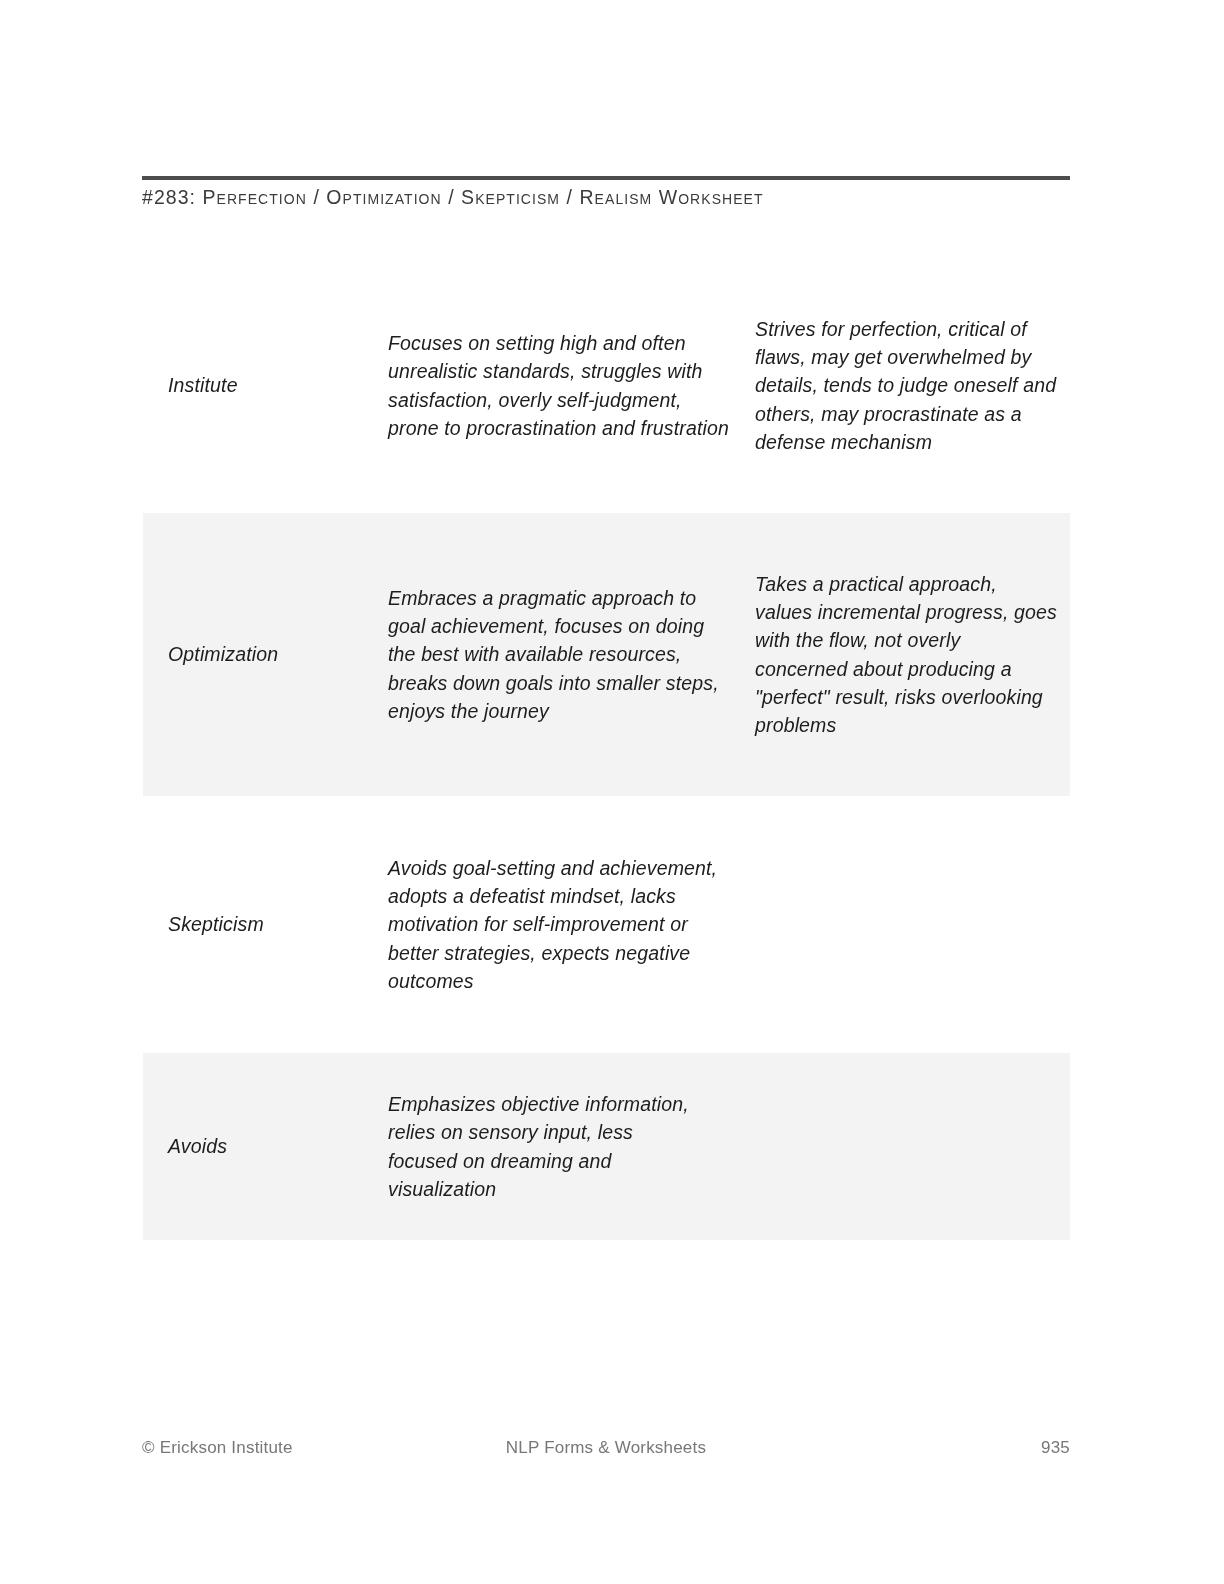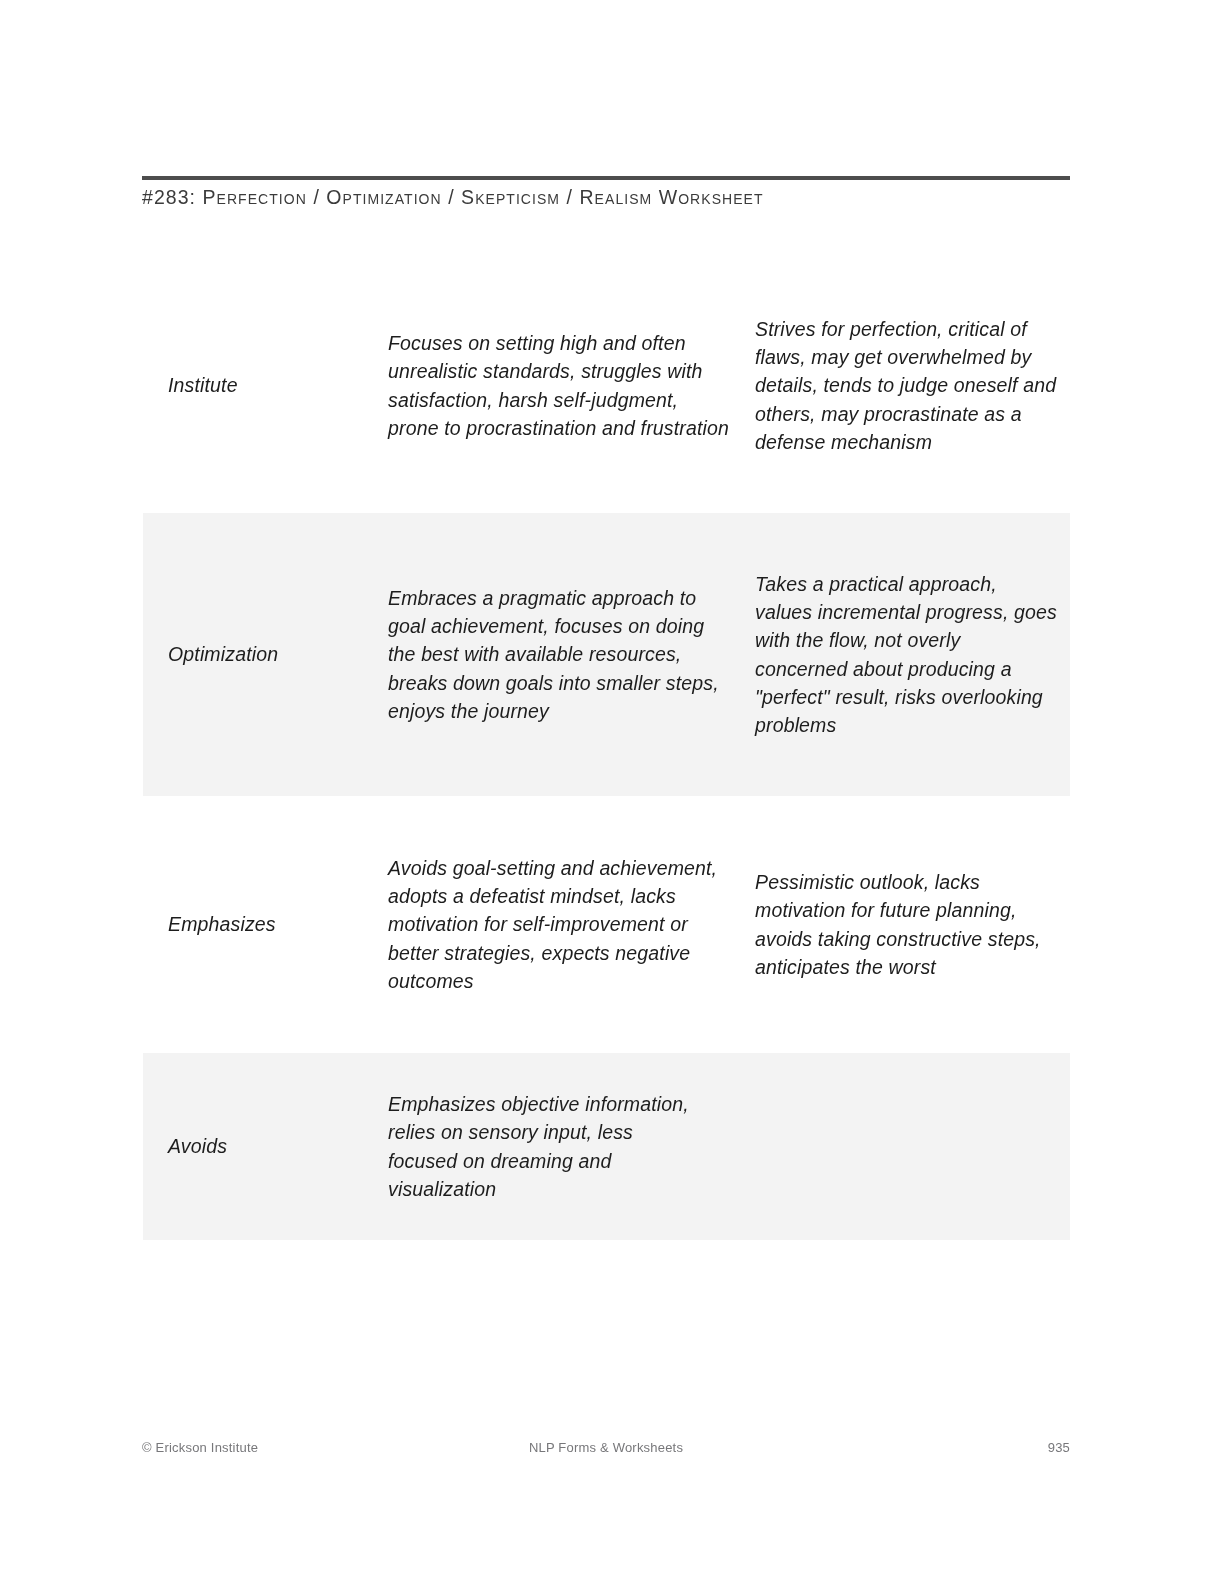--- a/index.html
+++ b/index.html
@@ -89,21 +89,21 @@
   .row-3 { height: 257px; }
   .row-4 { height: 187px; }
 
   
   .footer {
     position: absolute;
     left: 142px;
     top: 1435px;
     width: 928px;
     height: 26px;
-    font-size: 13px;
+    font-size: 17px;
     line-height: 26px;
     color: #77777a;
     letter-spacing: 0.2px;
   }
   .footer-left {
     position: absolute;
     left: 0;
     top: 0;
     white-space: nowrap;
   }
@@ -128,34 +128,33 @@
 
 <div class="page">
 
   <div class="header-rule"></div>
   <div class="header-title">#283: Perfection / Optimization / Skepticism / Realism Worksheet</div>
 
   <div class="table">
 
     <div class="row row-1">
       <div class="cell cell-label">Institute</div>
-      <div class="cell cell-desc">Focuses on setting high and often unrealistic standards, struggles with satisfaction, harsh self-judgment, prone to procrastination and frustration</div>
+      <div class="cell cell-desc">Focuses on setting high and often unrealistic standards, struggles with satisfaction, overly self-judgment, prone to procrastination and frustration</div>
       <div class="cell cell-traits">Strives for perfection, critical of flaws, may get overwhelmed by details, tends to judge oneself and others, may procrastinate as a defense mechanism</div>
     </div>
 
     <div class="row row-2 shaded">
       <div class="cell cell-label">Optimization</div>
       <div class="cell cell-desc">Embraces a pragmatic approach to goal achievement, focuses on doing the best with available resources, breaks down goals into smaller steps, enjoys the journey</div>
       <div class="cell cell-traits">Takes a practical approach, values incremental progress, goes with the flow, not overly concerned about producing a "perfect" result, risks overlooking problems</div>
     </div>
 
     <div class="row row-3">
-      <div class="cell cell-label">Emphasizes</div>
+      <div class="cell cell-label">Skepticism</div>
       <div class="cell cell-desc">Avoids goal-setting and achievement, adopts a defeatist mindset, lacks motivation for self-improvement or better strategies, expects negative outcomes</div>
-      <div class="cell cell-traits">Pessimistic outlook, lacks motivation for future planning, avoids taking constructive steps, anticipates the worst</div>
     </div>
 
     <div class="row row-4 shaded">
       <div class="cell cell-label">Avoids</div>
       <div class="cell cell-traits">Emphasizes objective information, relies on sensory input, less focused on dreaming and visualization</div>
     </div>
 
   </div>
 
   <div class="footer">

